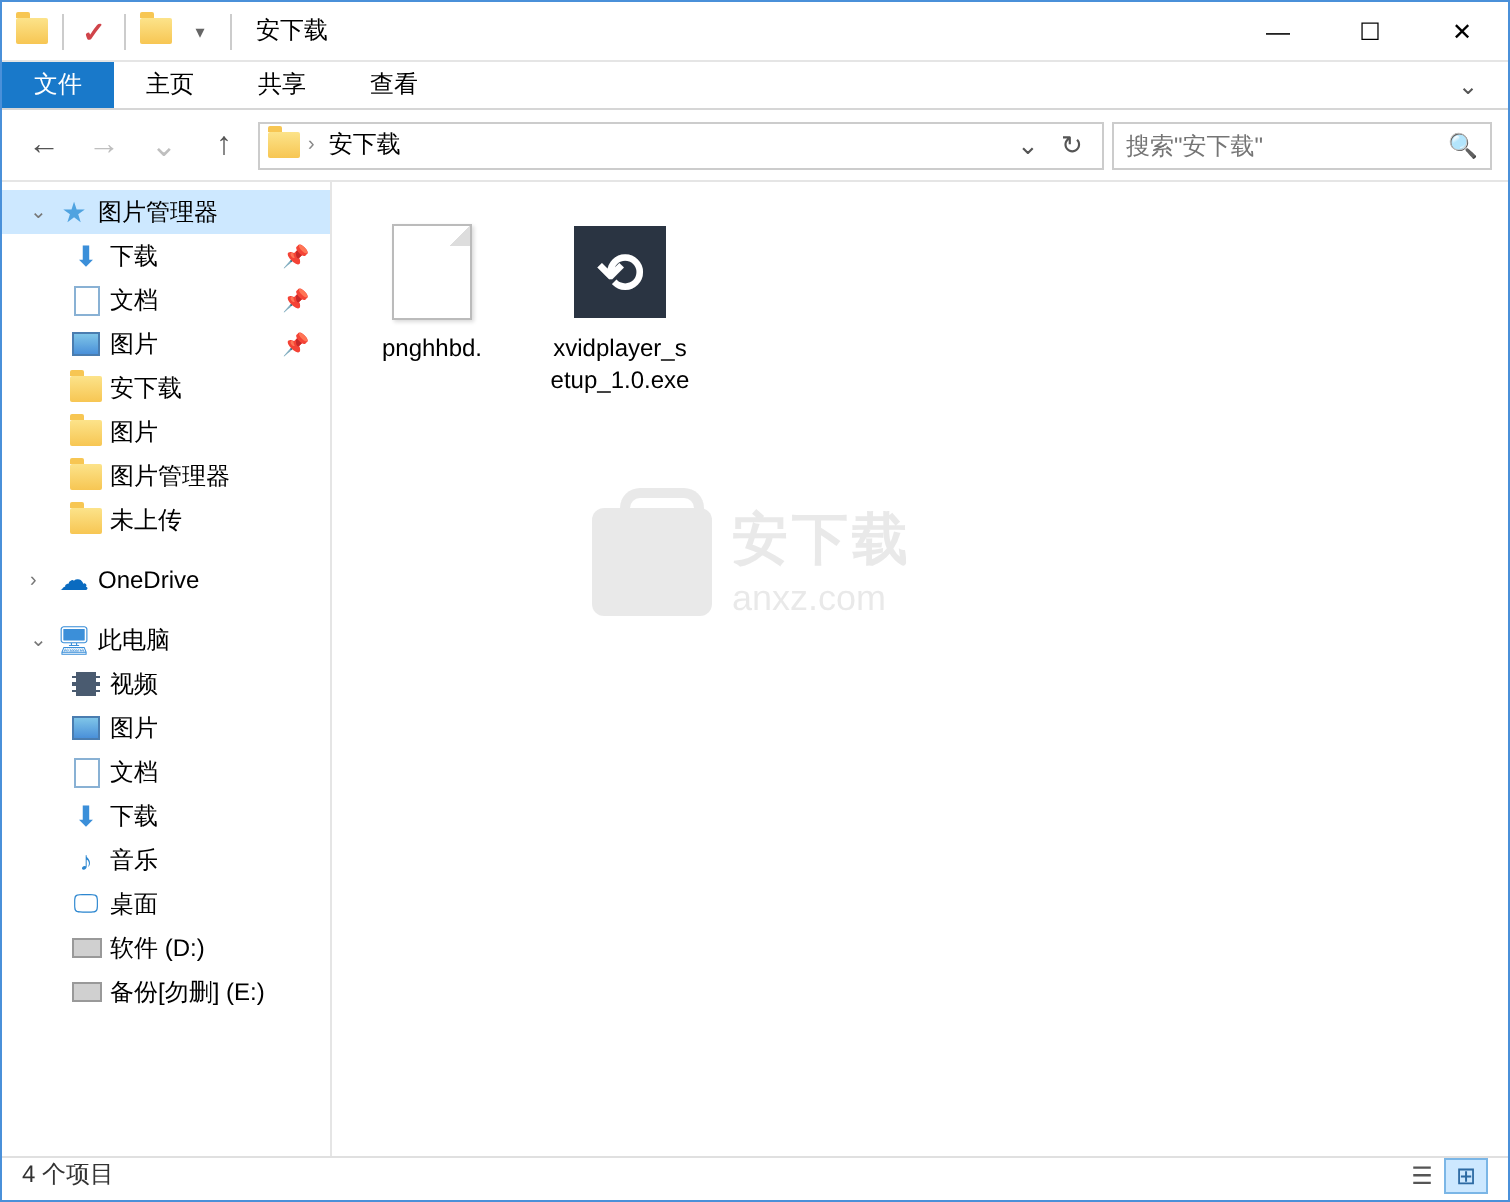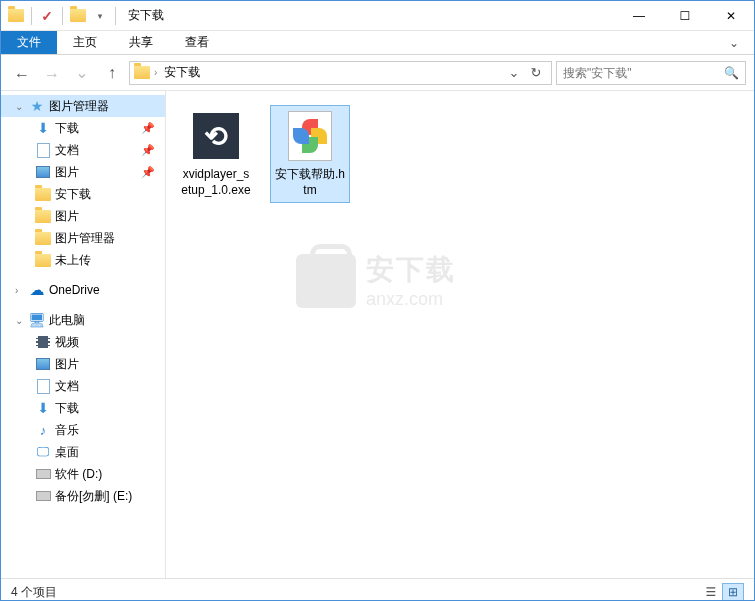--- a/index.html
+++ b/index.html
@@ -75,21 +75,21 @@
 .pinwheel .d { background: #4a90e2; top: 9px; left: 0; transform: rotate(270deg); }
 .htm-frame { width: 44px; height: 50px; background: #fff; border: 1px solid #bbb; display: flex; align-items: center; justify-content: center; }
 
 .watermark { position: absolute; top: 160px; left: 130px; display: flex; align-items: center; gap: 10px; opacity: .18; pointer-events: none; }
 .wm-bag { width: 60px; height: 54px; background: #888; border-radius: 6px; position: relative; }
 .wm-bag::before { content: ''; position: absolute; top: -10px; left: 14px; width: 32px; height: 14px; border: 5px solid #888; border-bottom: none; border-radius: 10px 10px 0 0; }
 .wm-text { display: flex; flex-direction: column; }
 .wm-cn { font-size: 28px; font-weight: bold; color: #888; letter-spacing: 2px; }
 .wm-en { font-size: 18px; color: #888; }
 
-.statusbar { height: 23px; border-top: 1px solid #e0e0e0; display: flex; align-items: flex-end; padding: 0 10px; font-size: 12px; color: #333; }
+.statusbar { height: 23px; border-top: 1px solid #e0e0e0; display: flex; align-items: flex-start; padding: 0 10px; font-size: 12px; color: #333; }
 .status-spacer { flex: 1; }
 .view-btn { width: 22px; height: 18px; display: flex; align-items: center; justify-content: center; border: 1px solid transparent; cursor: pointer; color: #555; }
 .view-btn.active { border: 1px solid #7bb6e6; background: #cde8ff; color: #2d6aa3; }
 </style>
 </head>
 <body>
 
 <div class="titlebar">
   <div class="titlebar-left">
     <div class="qat-icon">
@@ -248,36 +248,29 @@
           <div class="drive-icon"></div>
         </span>
       <span>备份[勿删] (E:)</span>
     </div>
   </div>
 
   <div class="content">
     <div class="file-grid">
       <div class="file-item">
         <div class="file-thumb">
+            <div class="blank-doc"></div>
+          </div>
+        <div class="file-label">pnghhbd.</div>
+      </div>
+      <div class="file-item">
+        <div class="file-thumb">
             <div class="xvid-thumb">⟲</div>
           </div>
         <div class="file-label">xvidplayer_setup_1.0.exe</div>
-      </div>
-      <div class="file-item selected">
-        <div class="file-thumb">
-          <div class="htm-frame">
-              <div class="pinwheel">
-                <span class="a"></span>
-                <span class="b"></span>
-                <span class="c"></span>
-                <span class="d"></span>
-              </div>
-            </div>
-        </div>
-        <div class="file-label">安下载帮助.htm</div>
       </div>
     </div>
 
     <div class="watermark">
       <div class="wm-bag"></div>
       <div class="wm-text">
         <div class="wm-cn">安下载</div>
         <div class="wm-en">anxz.com</div>
       </div>
     </div>

